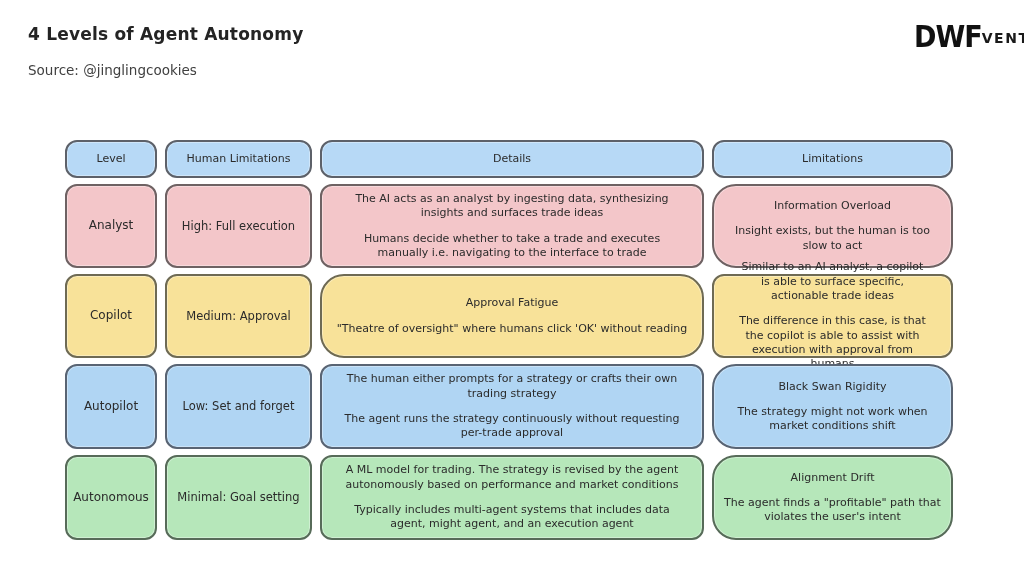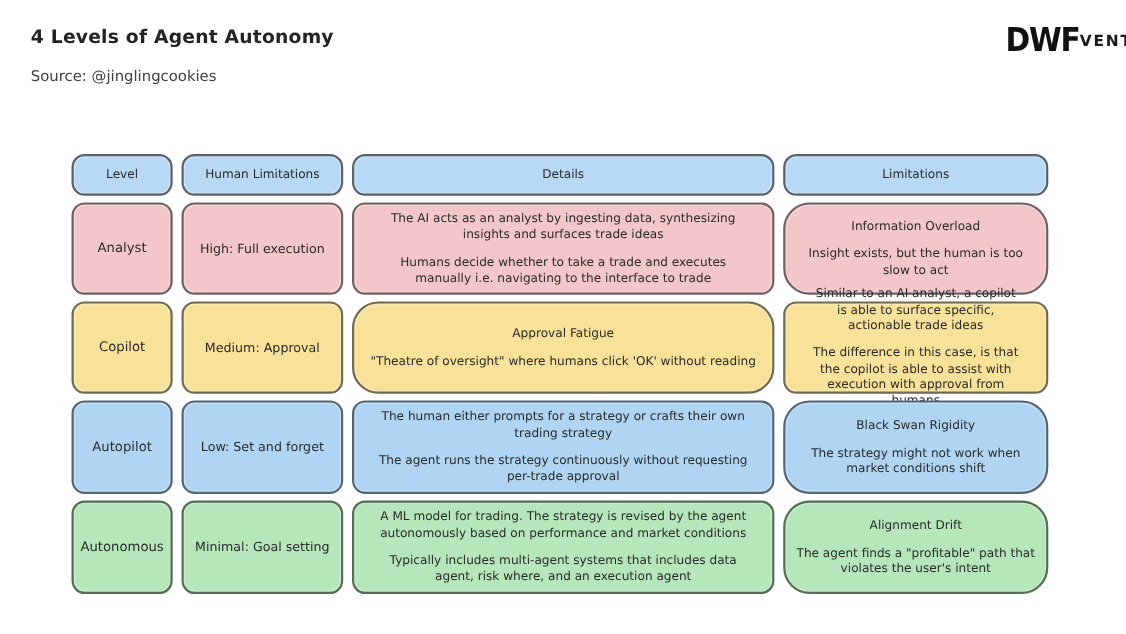--- a/index.html
+++ b/index.html
@@ -143,19 +143,19 @@
   </div>
   <div class="cell limits c-blue">
     <p>Black Swan Rigidity</p>
     <p>The strategy might not work when market conditions shift</p>
   </div>
 
   <div class="cell level c-green">Autonomous</div>
   <div class="cell human c-green">Minimal: Goal setting</div>
   <div class="cell details c-green">
     <p>A ML model for trading. The strategy is revised by the agent autonomously based on performance and market conditions</p>
-    <p>Typically includes multi-agent systems that includes data agent, risk where, and an execution agent</p>
+    <p>Typically includes multi-agent systems that includes data agent, might agent, and an execution agent</p>
   </div>
   <div class="cell limits c-green">
     <p>Alignment Drift</p>
     <p>The agent finds a "profitable" path that violates the user's intent</p>
   </div>
 </div>
 
 </body></html>

